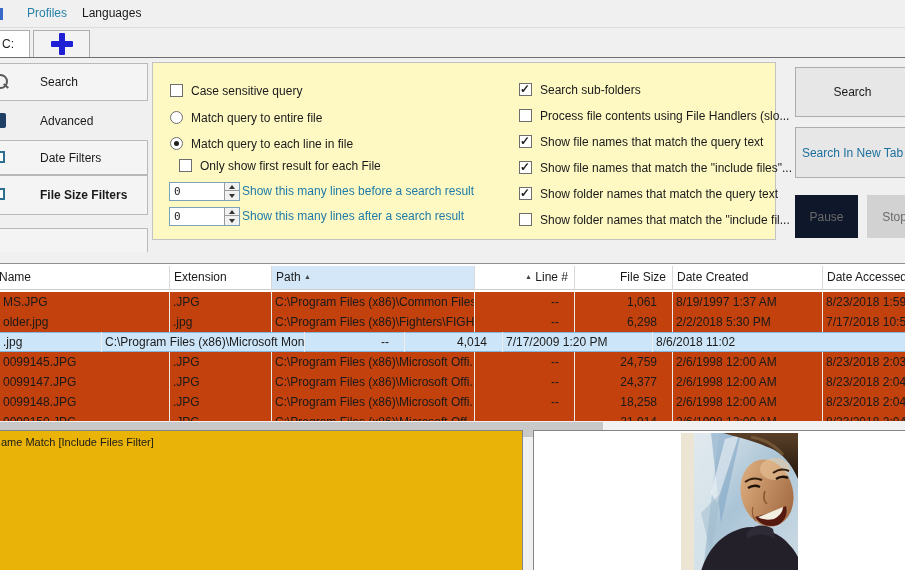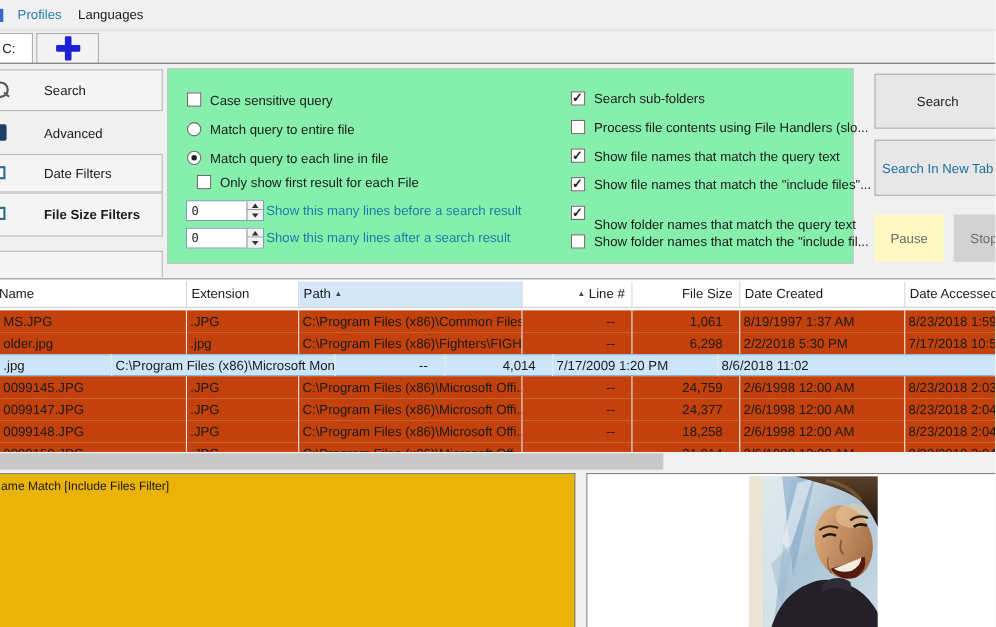--- a/index.html
+++ b/index.html
@@ -4,21 +4,21 @@
 <style>
   html,body{margin:0;padding:0;background:#fff;}
   .app{
     position:relative;width:905px;height:570px;overflow:hidden;
     background:#f0f0f0;font-family:"Liberation Sans",sans-serif;font-size:12px;color:#1a1a1a;
   }
   .abs{position:absolute;}
   
   .menubar{left:0;top:0;width:905px;height:27px;border-bottom:1px solid #dcdcdc;background:#f0f0f0;}
   .menu-sliver{left:0;top:8px;width:3px;height:12px;background:#3a68c8;}
-  .menu-item{top:6px;cursor:default;white-space:nowrap;}
+  .menu-item{top:6px;cursor:default;white-space:nowrap;margin-left:11px;}
   .menu-profiles{left:16px;color:#2781a8;}
   .menu-languages{left:71px;color:#1a1a1a;}
   
   .tabline{left:0;top:57px;width:905px;height:1px;background:#6e6e6e;}
   .tab-active{left:0;top:30px;width:30px;height:27px;background:#fff;border-top:1px solid #aeaeae;border-right:1px solid #aeaeae;box-sizing:border-box;}
   .tab-active .lbl{position:absolute;left:2px;top:6px;}
   .tab-add{left:33px;top:30px;width:57px;height:27px;background:#f3f3f3;border:1px solid #aeaeae;border-bottom:none;box-sizing:border-box;}
   .plus-icon{position:absolute;left:50%;top:50%;transform:translate(-50%,-50%);width:22px;height:22px;}
   .plus-icon:before,.plus-icon:after{content:"";position:absolute;background:#1f1fd6;border-radius:1px;}
   .plus-icon:before{left:0;top:8px;width:22px;height:6px;}
@@ -26,43 +26,43 @@
   
   .side-btn{left:0;width:148px;background:#f4f4f4;border:1px solid #b9b9b9;border-left:none;box-sizing:border-box;}
   .side-flat{left:0;width:148px;}
   .side-lbl{position:absolute;left:40px;top:50%;transform:translateY(-50%);white-space:nowrap;}
   .icon-clip{position:absolute;left:-7px;top:50%;transform:translateY(-50%);width:20px;height:18px;}
   .mag-ring{position:absolute;left:0;top:1px;width:11px;height:11px;border:2px solid #5a5a5a;border-radius:50%;}
   .mag-handle{position:absolute;left:10px;top:12px;width:6px;height:2px;background:#5a5a5a;transform:rotate(40deg);}
   .adv-ic{position:absolute;left:0;top:1px;width:13px;height:15px;background:#1f3f66;border-radius:2px;}
   .cal-ic{position:absolute;left:0;top:2px;width:12px;height:12px;border:2px solid #2e6e8e;background:#fff;box-sizing:border-box;}
   
-  .groupbox{left:152px;top:62px;width:624px;height:178px;background:#86efac;border:1px solid #c2c2c2;box-sizing:border-box;}
+  .groupbox{left:152px;top:62px;width:624px;height:178px;background:#fef9c3;border:1px solid #c2c2c2;box-sizing:border-box;}
   .cbx{position:absolute;width:13px;height:13px;border:1px solid #6e6e6e;background:#fff;box-sizing:border-box;}
   .cbx.checked:after{content:"\2713";position:absolute;left:0px;top:-2px;font-size:12px;font-weight:bold;color:#1f1f1f;}
   .rad{position:absolute;width:13px;height:13px;border:1px solid #6e6e6e;border-radius:50%;background:#fff;box-sizing:border-box;}
   .rad.checked:after{content:"";position:absolute;left:3px;top:3px;width:5px;height:5px;border-radius:50%;background:#1f1f1f;}
   .opt-lbl{position:absolute;white-space:nowrap;}
   .spinbox{position:absolute;width:71px;height:19px;border:1px solid #7ba0b8;background:#fff;box-sizing:border-box;}
   .spin-val{position:absolute;left:4px;top:2px;font-family:"DejaVu Sans Mono",monospace;font-size:11px;}
   .spin-btns{position:absolute;right:0;top:0;width:15px;height:17px;}
   .spin-up,.spin-dn{position:absolute;left:0;width:15px;height:8px;background:#f1f1f1;border-left:1px solid #9a9a9a;box-sizing:border-box;}
   .spin-up{top:0;border-bottom:1px solid #9a9a9a;}
   .spin-dn{top:8px;height:9px;}
   .tri-up{position:absolute;left:4px;top:2px;width:0;height:0;border-left:3px solid transparent;border-right:3px solid transparent;border-bottom:4px solid #333;}
   .tri-dn{position:absolute;left:4px;top:3px;width:0;height:0;border-left:3px solid transparent;border-right:3px solid transparent;border-top:4px solid #333;}
   .link{color:#1e7aa8;cursor:pointer;white-space:nowrap;}
   
   .act-btn{box-sizing:border-box;display:flex;align-items:center;justify-content:center;white-space:nowrap;}
   .btn-search{left:795px;top:67px;width:115px;height:50px;background:#e7e7e7;border:1px solid #adadad;}
   .btn-sint{left:795px;top:127px;width:115px;height:51px;background:#e7e7e7;border:1px solid #adadad;color:#1d6f9e;}
-  .btn-pause{left:795px;top:195px;width:63px;height:43px;background:#fef9c3;color:#6a6a6a;}
+  .btn-pause{left:795px;top:195px;width:63px;height:43px;background:#0f172a;color:#6a6a6a;}
   .btn-stop{left:867px;top:195px;width:55px;height:43px;background:#d2d2d2;color:#6a6a6a;}
   
-  .table{left:0;top:253px;width:905px;height:174px;background:#fff;border-top:1px solid #919191;box-sizing:border-box;}
+  .table{left:0;top:263px;width:905px;height:174px;background:#fff;border-top:1px solid #919191;box-sizing:border-box;}
   .thead{position:absolute;left:0;top:2px;width:905px;height:24px;display:flex;border-bottom:1px solid #cfcfcf;box-sizing:border-box;}
   .th{box-sizing:border-box;border-right:1px solid #d9d9d9;line-height:22px;padding-left:4px;white-space:nowrap;overflow:hidden;}
   .th.sorted{background:#d4e7f8;}
   .th.r{text-align:right;padding-right:6px;padding-left:0;}
   .sort-arrow{font-size:7px;color:#444;vertical-align:2px;}
   .rows{position:absolute;left:0;top:28px;width:905px;height:129px;overflow:hidden;}
   .row{position:relative;width:905px;height:20px;display:flex;background:#c2410c;}
   .row.selected{background:#cde5f8;box-shadow:0 -1px 0 #84b6e0 inset,0 1px 0 #84b6e0 inset;}
   .td{box-sizing:border-box;border-right:1px solid #ececec;line-height:20px;padding-left:3px;white-space:nowrap;overflow:hidden;}
   .td.r{text-align:right;padding-left:0;}
@@ -171,21 +171,21 @@
     <span class="cbx" style="left:366px;top:46px;"></span>
     <span class="opt-lbl" style="left:387px;top:46px;">Process file contents using File Handlers (slo...</span>
 
     <span class="cbx checked" style="left:366px;top:72px;"></span>
     <span class="opt-lbl" style="left:387px;top:72px;">Show file names that match the query text</span>
 
     <span class="cbx checked" style="left:366px;top:98px;"></span>
     <span class="opt-lbl" style="left:387px;top:98px;">Show file names that match the "include files"...</span>
 
     <span class="cbx checked" style="left:366px;top:124px;"></span>
-    <span class="opt-lbl" style="left:387px;top:124px;margin-top:10px;">Show folder names that match the query text</span>
+    <span class="opt-lbl" style="left:387px;top:124px;">Show folder names that match the query text</span>
 
     <span class="cbx" style="left:366px;top:150px;"></span>
     <span class="opt-lbl" style="left:387px;top:150px;">Show folder names that match the "include fil...</span>
   </div>
 
   <div class="abs act-btn btn-search">Search</div>
   <div class="abs act-btn btn-sint">Search In New Tab</div>
   <div class="abs act-btn btn-pause">Pause</div>
   <div class="abs act-btn btn-stop">Stop</div>
 

